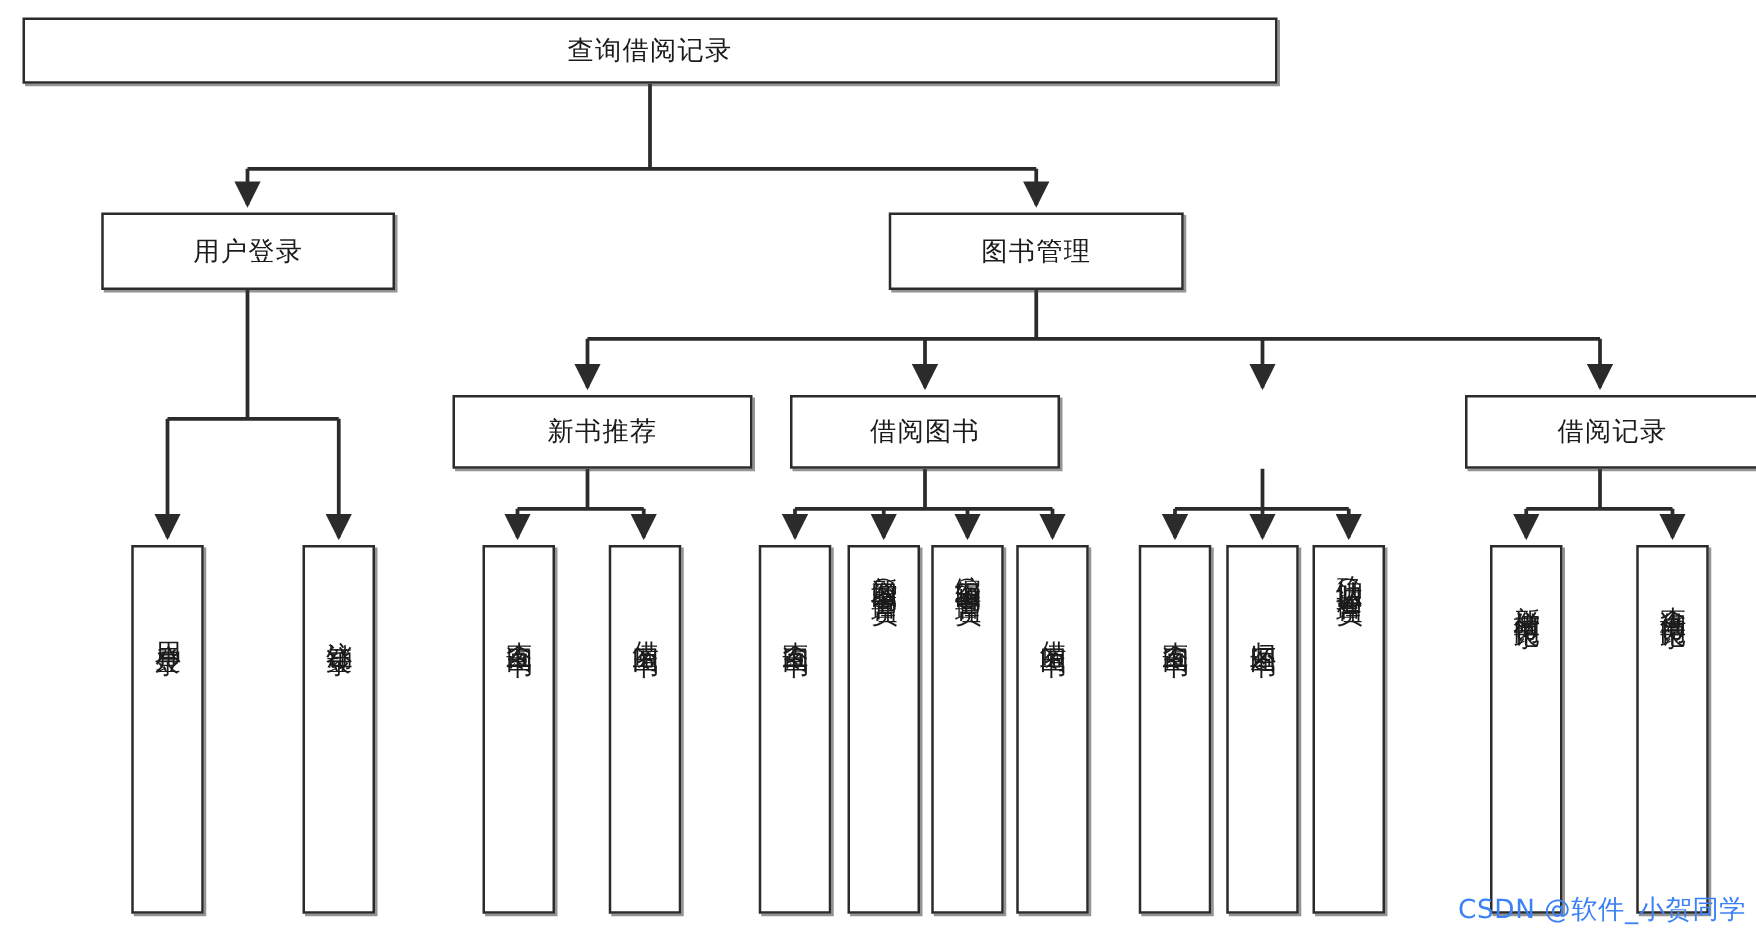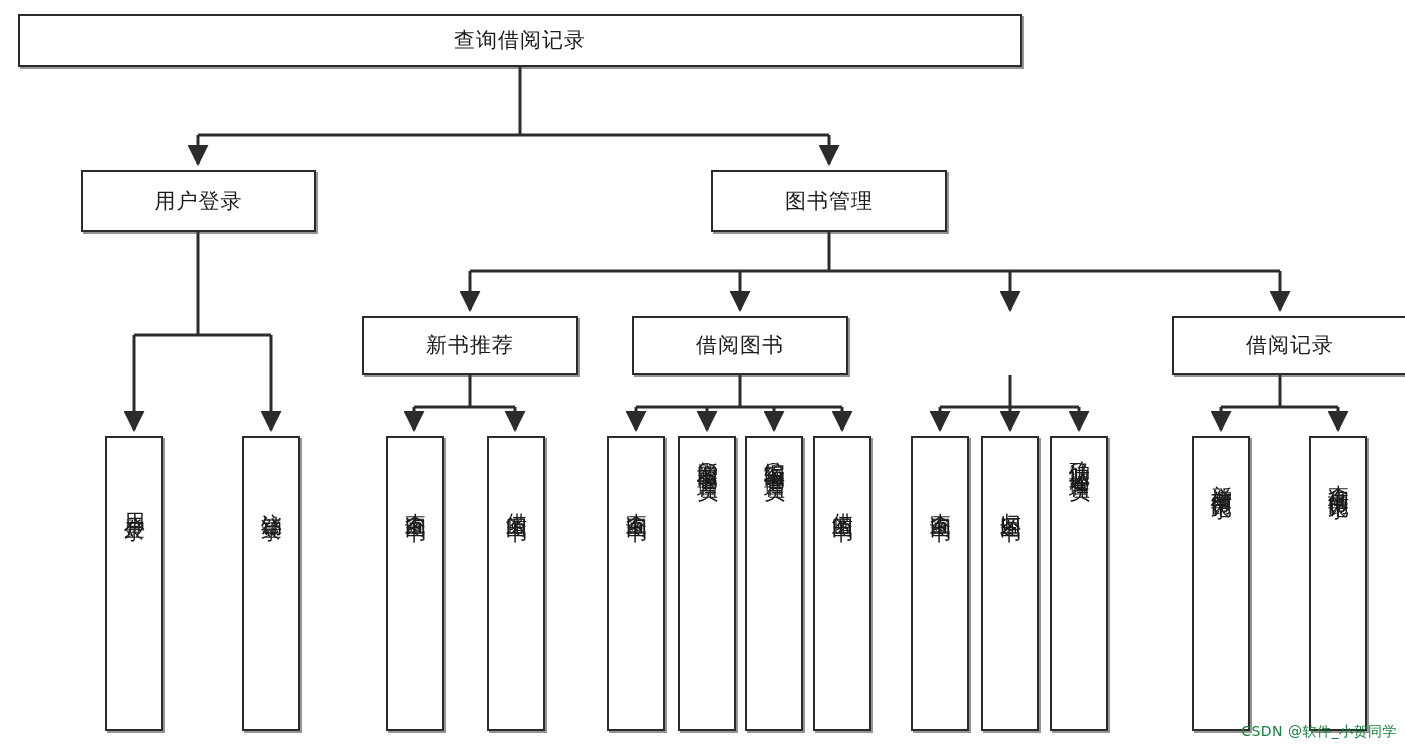--- a/index.html
+++ b/index.html
@@ -58,22 +58,22 @@
     letter-spacing: 3px;
     line-height: 1;
   }
   .node.vertical.tall-text {
     padding-top: 6px;
   }
   .watermark {
     position: absolute;
     right: 8px;
     bottom: 6px;
-    font-size: 14px;
-    color: #15803d;
+    font-size: 21px;
+    color: #3b82f6;
     letter-spacing: 0.5px;
     white-space: nowrap;
   }
 </style>
 </head>
 <body>
 
 <div id="diagram-root">
 
   <svg class="edges" viewBox="0 0 1405 747">
@@ -131,21 +131,21 @@
   </div>
 
   <div class="node horizontal" style="left:81px; top:170px; width:235px; height:62px;">
     <span class="label">用户登录</span>
   </div>
 
   <div class="node horizontal" style="left:711px; top:170px; width:236px; height:62px;">
     <span class="label">图书管理</span>
   </div>
 
-  <div class="node horizontal" style="left:362px; top:316px; width:216px; height:59px;">
+  <div class="node horizontal" style="left:362px; top:316px; width:240px; height:59px;">
     <span class="label">新书推荐</span>
   </div>
 
   <div class="node horizontal" style="left:632px; top:316px; width:216px; height:59px;">
     <span class="label">借阅图书</span>
   </div>
 
 
   <div class="node horizontal" style="left:1172px; top:316px; width:236px; height:59px;">
     <span class="label">借阅记录</span>

